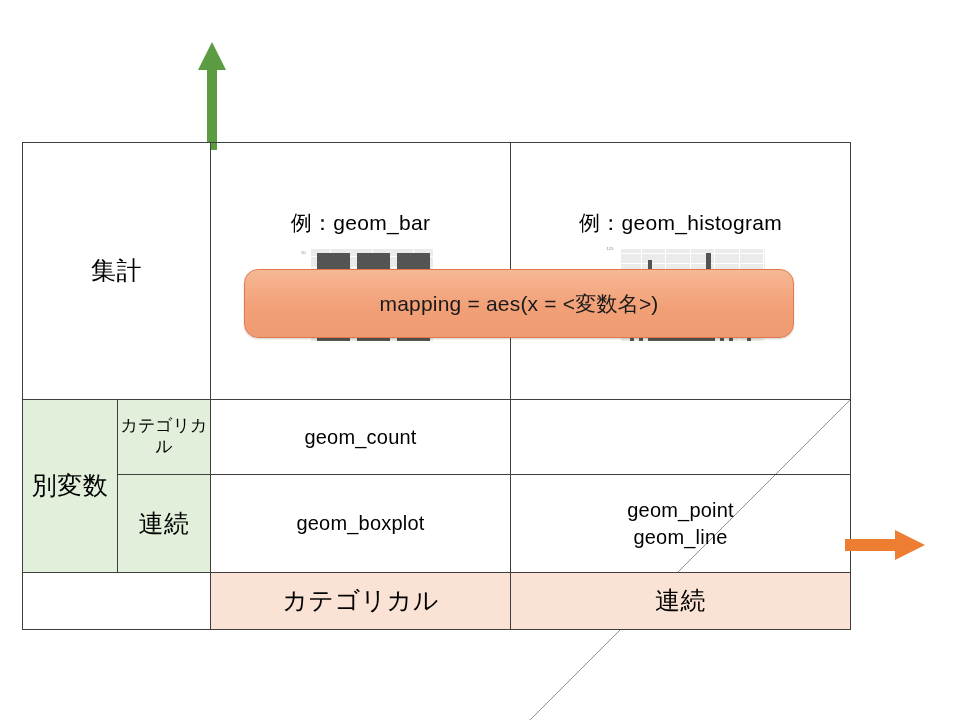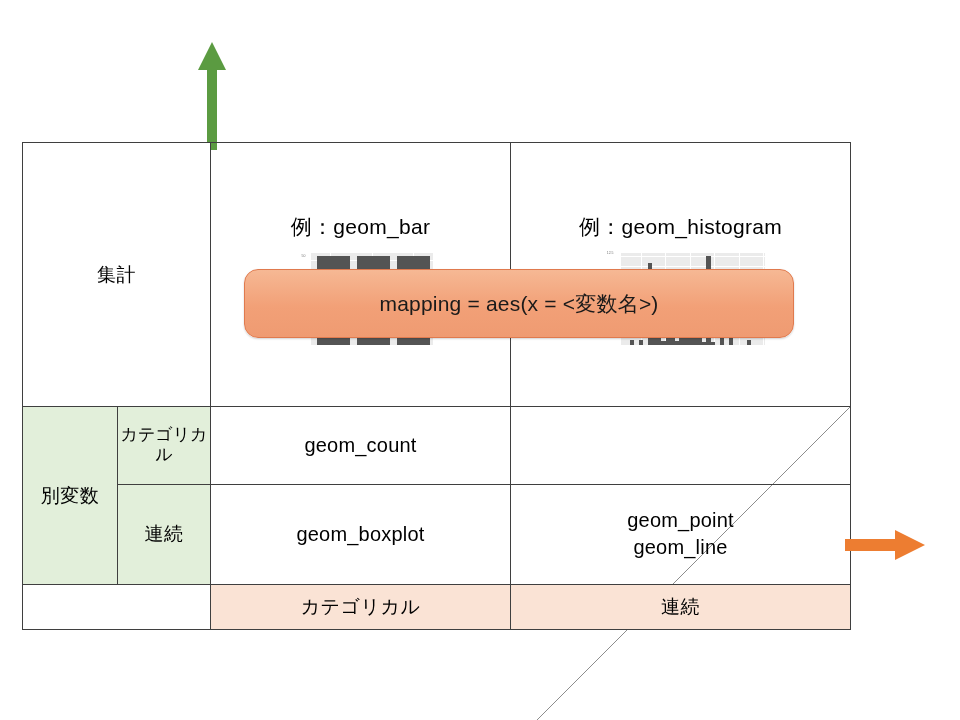--- a/index.html
+++ b/index.html
@@ -32,21 +32,21 @@
     text-align: center;
     vertical-align: middle;
     position: relative;
   }
 
   .hdr-green { background: #e2efda; }
   .hdr-peach { background: #fae3d5; }
   .blank-cell { background: #ffffff; }
 
   .jp {
-    font-size: 19px;
+    font-size: 25px;
     letter-spacing: 0.5px;
     line-height: 1.25;
   }
   .jp-sm {
     font-size: 17px;
     line-height: 1.22;
   }
   .code {
     font-size: 20px;
     letter-spacing: 0.2px;

